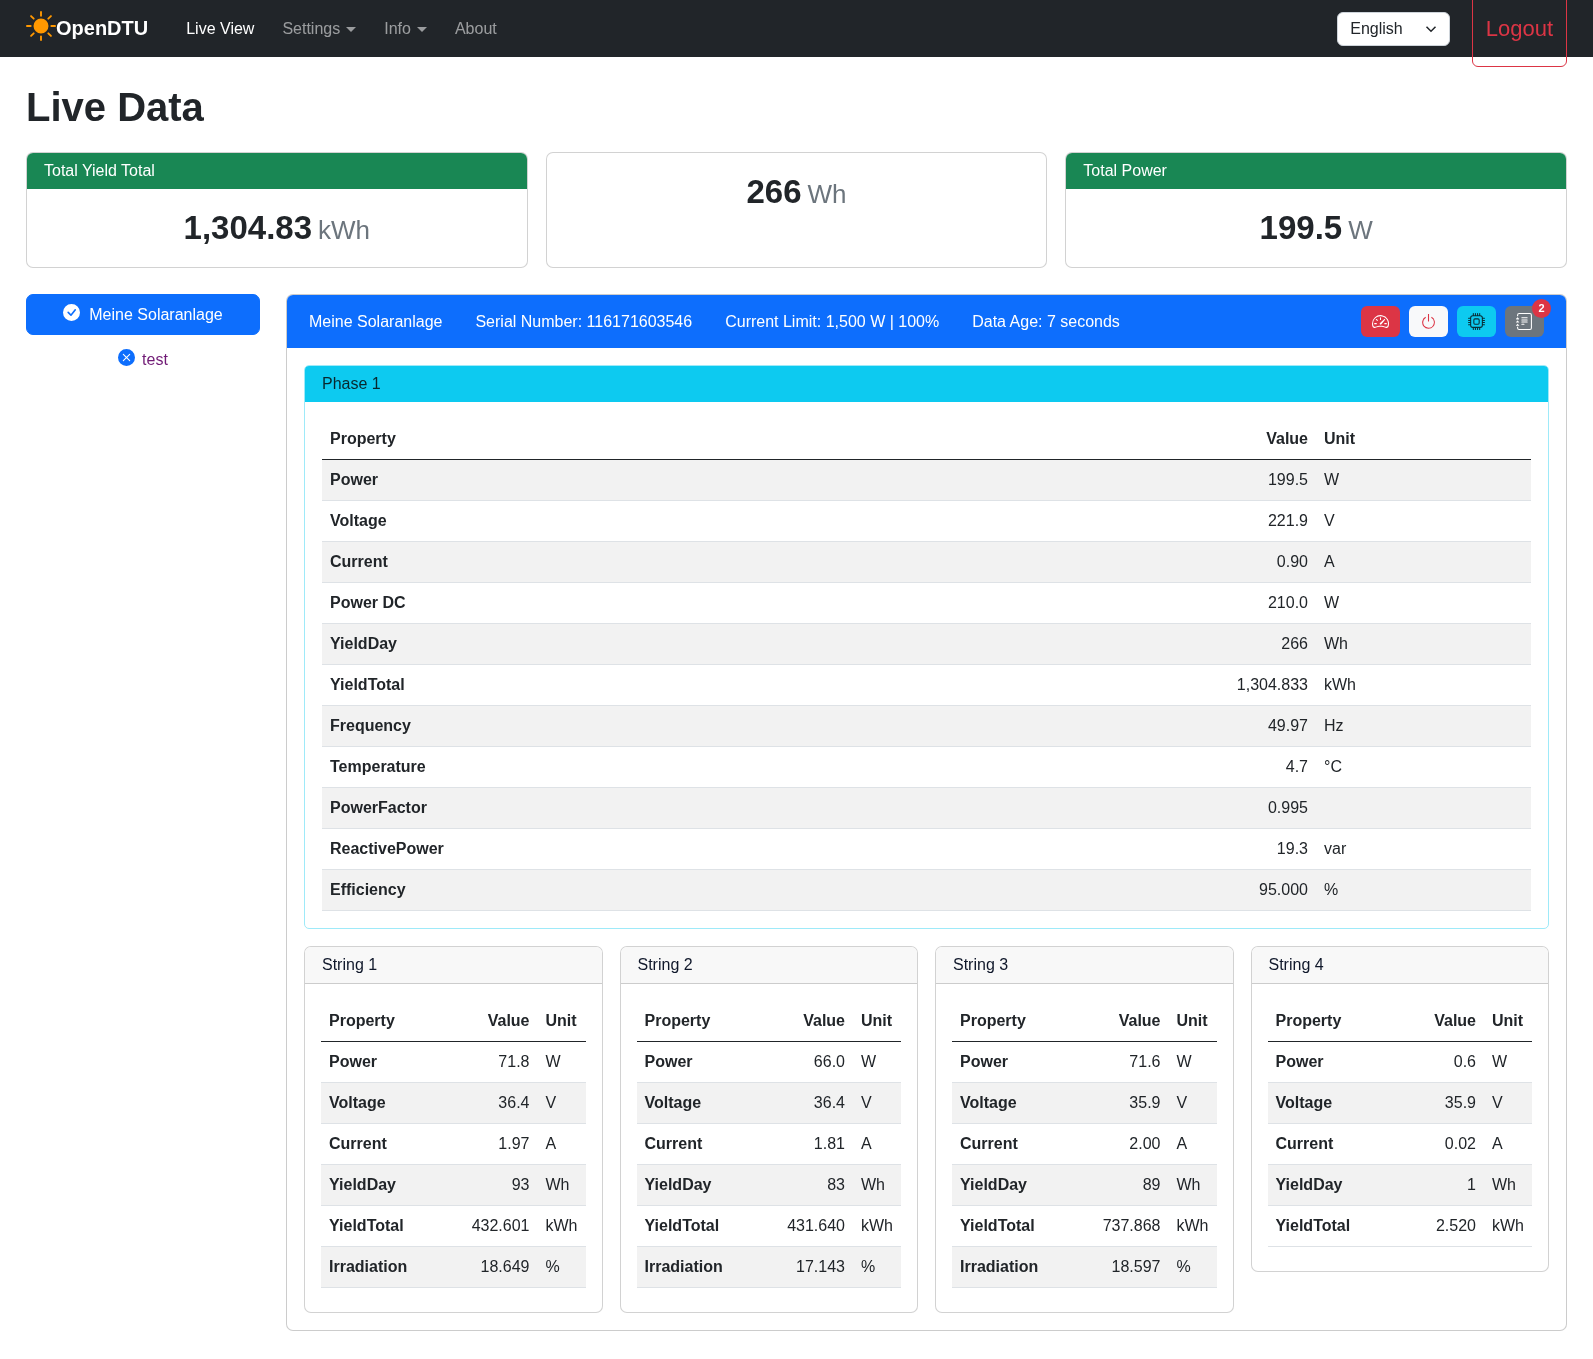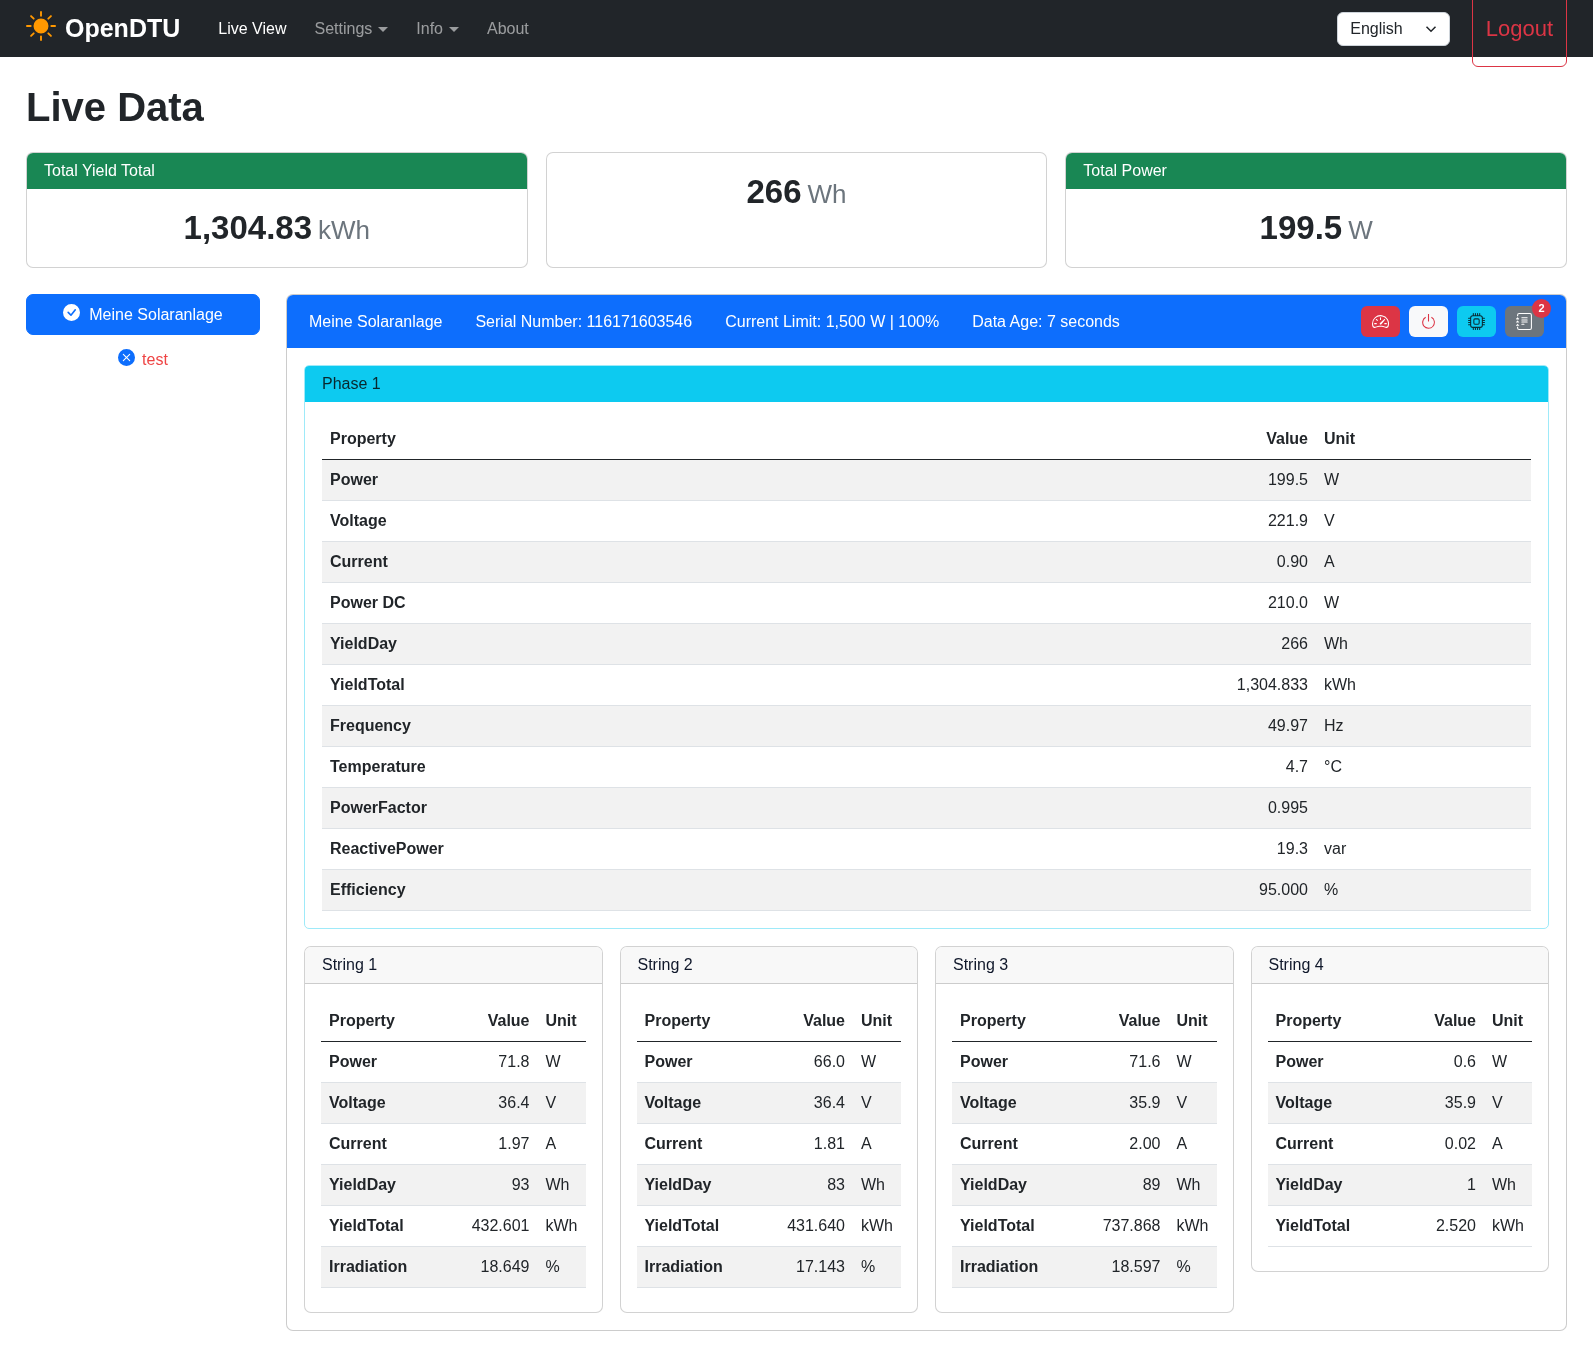--- a/index.html
+++ b/index.html
@@ -12,21 +12,21 @@
 
   
   .navbar {
     background: #212529;
     height: 57px;
     display: flex;
     align-items: center;
     padding: 0 26px;
     gap: 8px;
   }
-  .brand { display:flex; align-items:center; gap:9px; color:#fff; font-size:25px; font-weight:600; margin-right:18px; }
+  .brand { display:flex; align-items:center; color:#fff; font-size:20px; font-weight:600; margin-right:18px; }
   .nav-links { display:flex; align-items:flex-start; gap:4px; flex:1; }
   .nav-link {
     color: rgba(255,255,255,.55);
     padding: 8px 12px;
     cursor: pointer;
     display:flex; align-items:center; gap:6px;
   }
   .nav-link.active { color:#fff; }
   .caret {
     display:inline-block; width:0; height:0;
@@ -65,21 +65,21 @@
   
   .content { display:flex; gap:26px; align-items:flex-start; }
   .sidebar { width:234px; flex-shrink:0; }
   .inverter-select-btn {
     width:100%; background:#0d6efd; color:#fff; border:1px solid #0d6efd;
     border-radius:7px; padding:9px 12px; font-size:16px; font-family:inherit;
     display:flex; align-items:center; justify-content:center; gap:9px; cursor:pointer;
   }
   .sidebar-test {
     margin-top:14px; display:flex; align-items:center; justify-content:center;
-    gap:7px; color:#ef4444; cursor:pointer; font-size:16px;
+    gap:7px; color:#701a75; cursor:pointer; font-size:16px;
   }
 
   
   .inverter-panel {
     flex:1; border:1px solid rgba(0,0,0,.2); border-radius:7px; overflow:hidden; background:#fff;
   }
   .inverter-header {
     background:#0d6efd; color:#fff; padding:11px 22px;
     display:flex; align-items:center; gap:33px; flex-wrap:wrap;
   }

